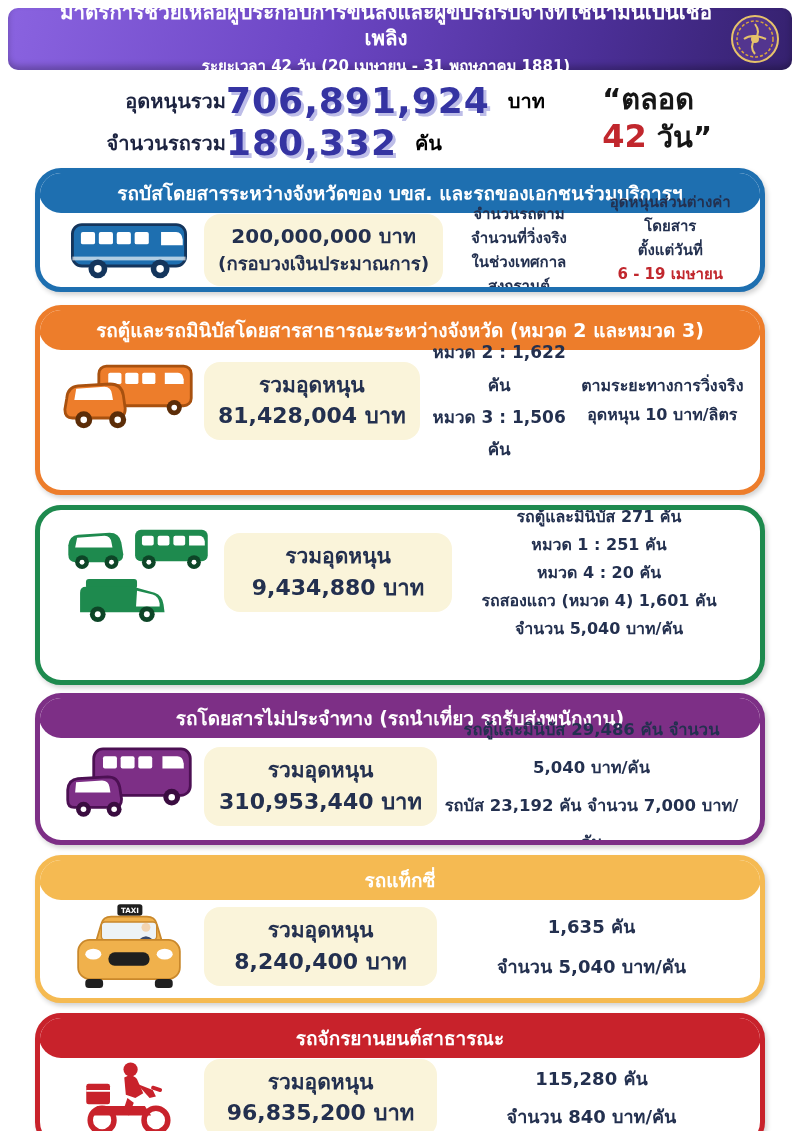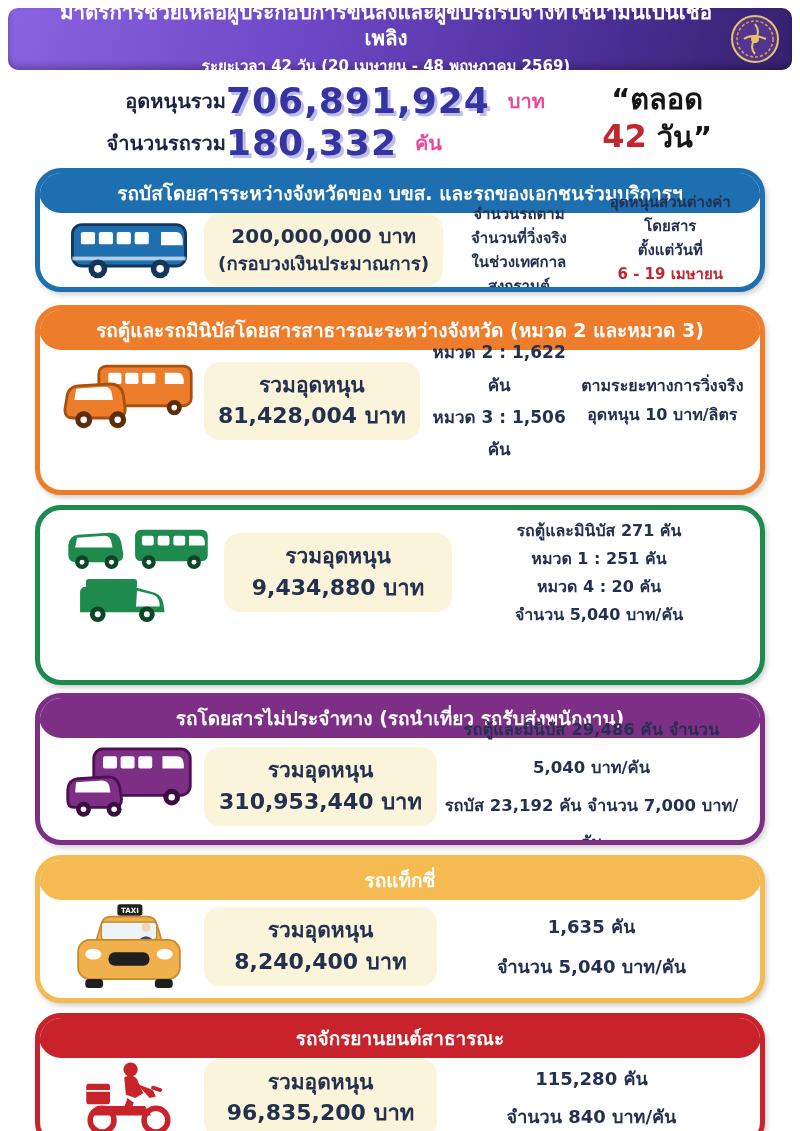--- a/index.html
+++ b/index.html
@@ -24,22 +24,22 @@
   .seal{width:50px;height:50px;margin-right:12px;flex:0 0 auto;}
 
   
   .summary{position:absolute;top:80px;left:58px;}
   .sum-row{display:flex;align-items:center;height:42px;text-align:right;}
   .sum-label{width:168px;font-size:20px;font-weight:bold;color:#1c2340;}
   .sum-value{
     font-size:36px;font-weight:bold;color:#3534a2;letter-spacing:1px;
     text-shadow:3px 3px 0 #bdbde8;line-height:1;
   }
-  .sum-unit{font-size:20px;font-weight:bold;color:#ec4899;margin-left:18px;}
-  .quote{position:absolute;top:82px;right:88px;text-align:center;color:#161616;font-weight:bold;}
+  .sum-unit{font-size:20px;font-weight:bold;color:#000000;margin-left:18px;}
+  .quote{position:absolute;top:82px;right:88px;color:#161616;font-weight:bold;}
   .quote-l1{font-size:29px;line-height:1.2;}
   .quote-l2{font-size:29px;line-height:1.2;}
   .quote-days{color:#c1272d;font-size:32px;}
 
   
   .cards{position:absolute;top:168px;left:35px;width:730px;}
   .card{
     border:5px solid var(--c);border-radius:26px;background:#fff;
     box-sizing:border-box;overflow:hidden;
     box-shadow:2px 3px 5px rgba(0,0,0,.18);
@@ -85,21 +85,21 @@
   .c6 .col{font-size:18px;line-height:2.1;}
 </style>
 </head>
 <body>
 
 <div class="page">
 
   <div class="banner">
     <div class="banner-text">
       <div class="banner-title">มาตรการช่วยเหลือผู้ประกอบการขนส่งและผู้ขับรถรับจ้างที่ใช้น้ำมันเป็นเชื้อเพลิง</div>
-      <div class="banner-sub">ระยะเวลา 42 วัน (20 เมษายน - 48 พฤษภาคม 2569)</div>
+      <div class="banner-sub">ระยะเวลา 42 วัน (20 เมษายน - 31 พฤษภาคม 1881)</div>
     </div>
     <svg class="seal" viewBox="0 0 50 50">
       <circle cx="25" cy="25" r="23" fill="#53358f" stroke="#e6c26a" stroke-width="2"></circle>
       <circle cx="25" cy="25" r="18" fill="none" stroke="#d9a43a" stroke-width="1.5" stroke-dasharray="3 2"></circle>
       <path d="M25 10 q6 8 0 15 q-6 8 0 15 M14 25 q8 -6 22 0" fill="none" stroke="#e6c26a" stroke-width="2"></path>
       <circle cx="25" cy="25" r="4" fill="#e6c26a"></circle>
     </svg>
   </div>
 
   <div class="summary">
@@ -220,20 +220,21 @@
           </svg>
         </div>
         <div class="amount-box" style="min-width:200px">
           <div class="amount-l1">รวมอุดหนุน</div>
           <div class="amount-l2">9,434,880 บาท</div>
         </div>
         <div class="col">
           <span class="ln">รถตู้และมินิบัส 271 คัน</span>
           <span class="ln">หมวด 1 : 251 คัน</span>
           <span class="ln">หมวด 4 : 20 คัน</span>
+          <span class="ln">รถสองแถว (หมวด 4) 1,601 คัน</span>
           <span class="ln">จำนวน 5,040 บาท/คัน</span>
         </div>
       </div>
     </div>
 
     <div class="card c4" style="--c: #7d2f86;">
       <div class="card-title">รถโดยสารไม่ประจำทาง (รถนำเที่ยว รถรับส่งพนักงาน)</div>
       <div class="card-body">
         <div class="icon-wrap">
           <svg width="130" height="84" viewBox="0 0 140 90">

